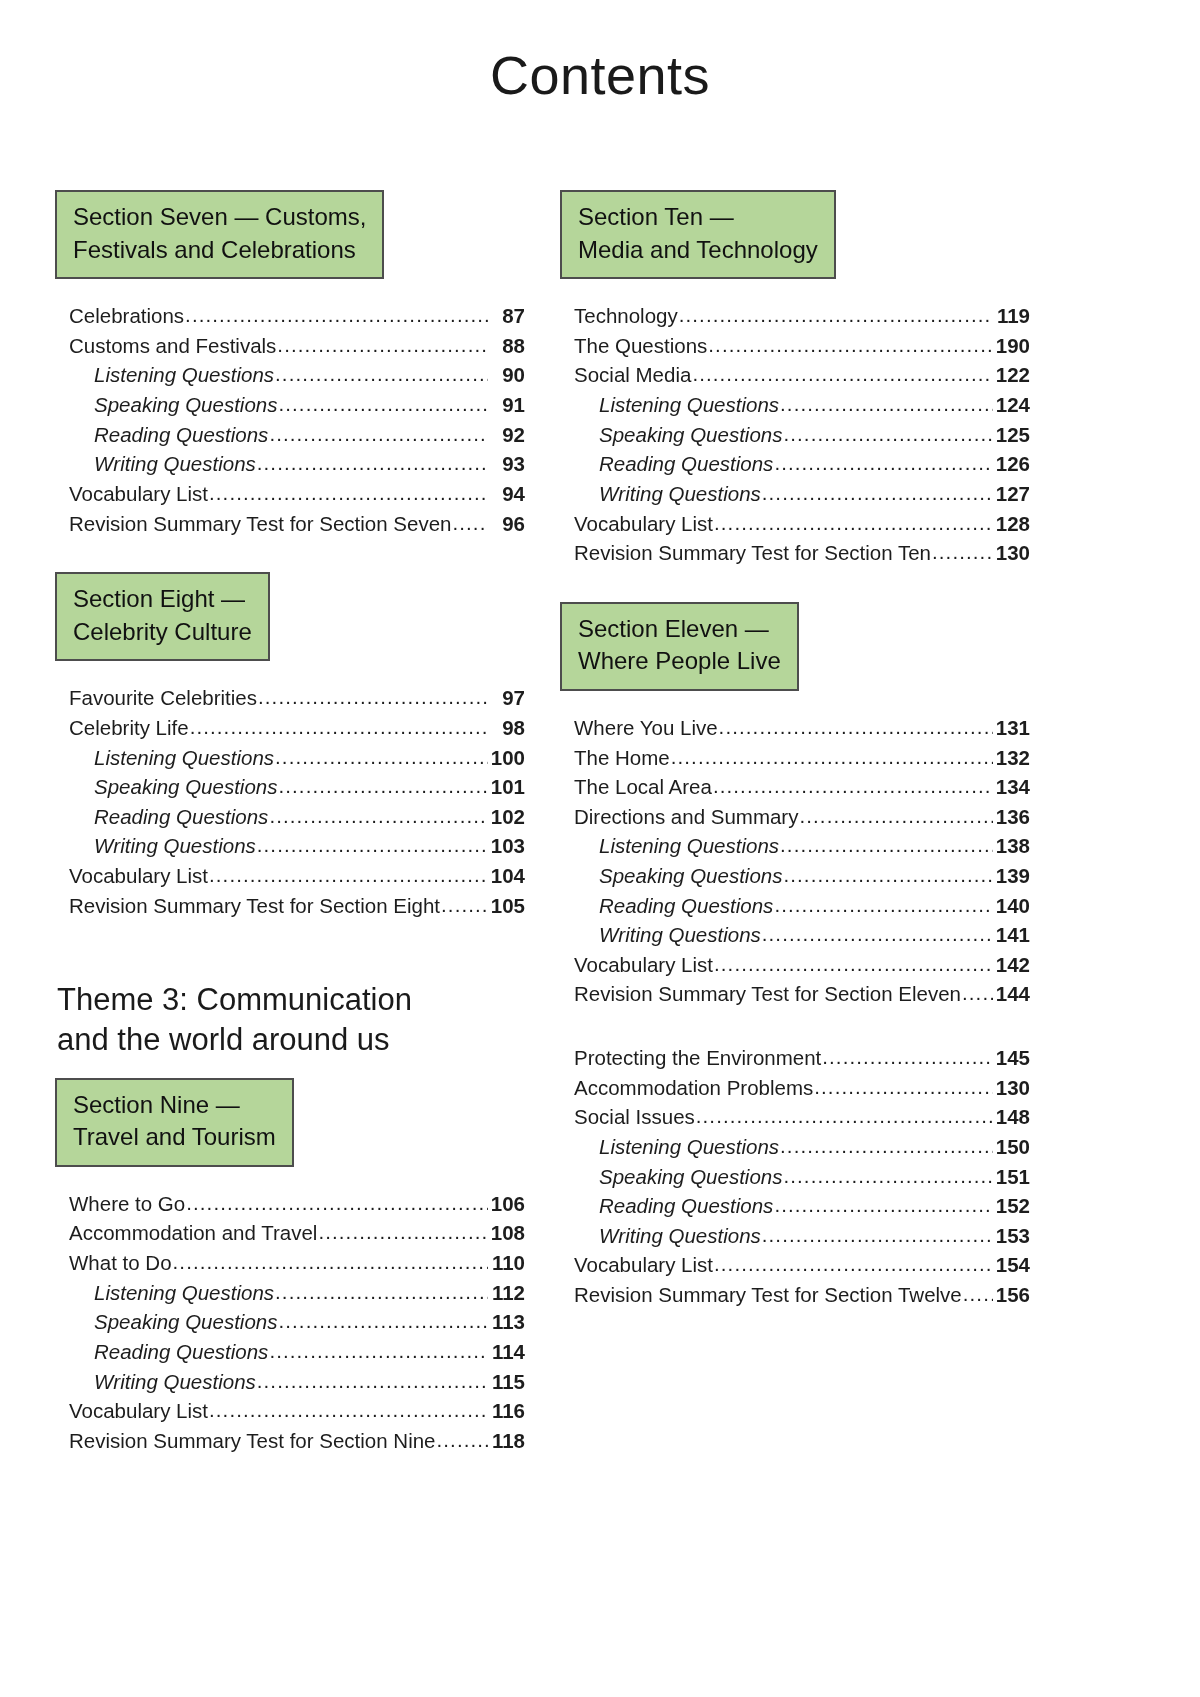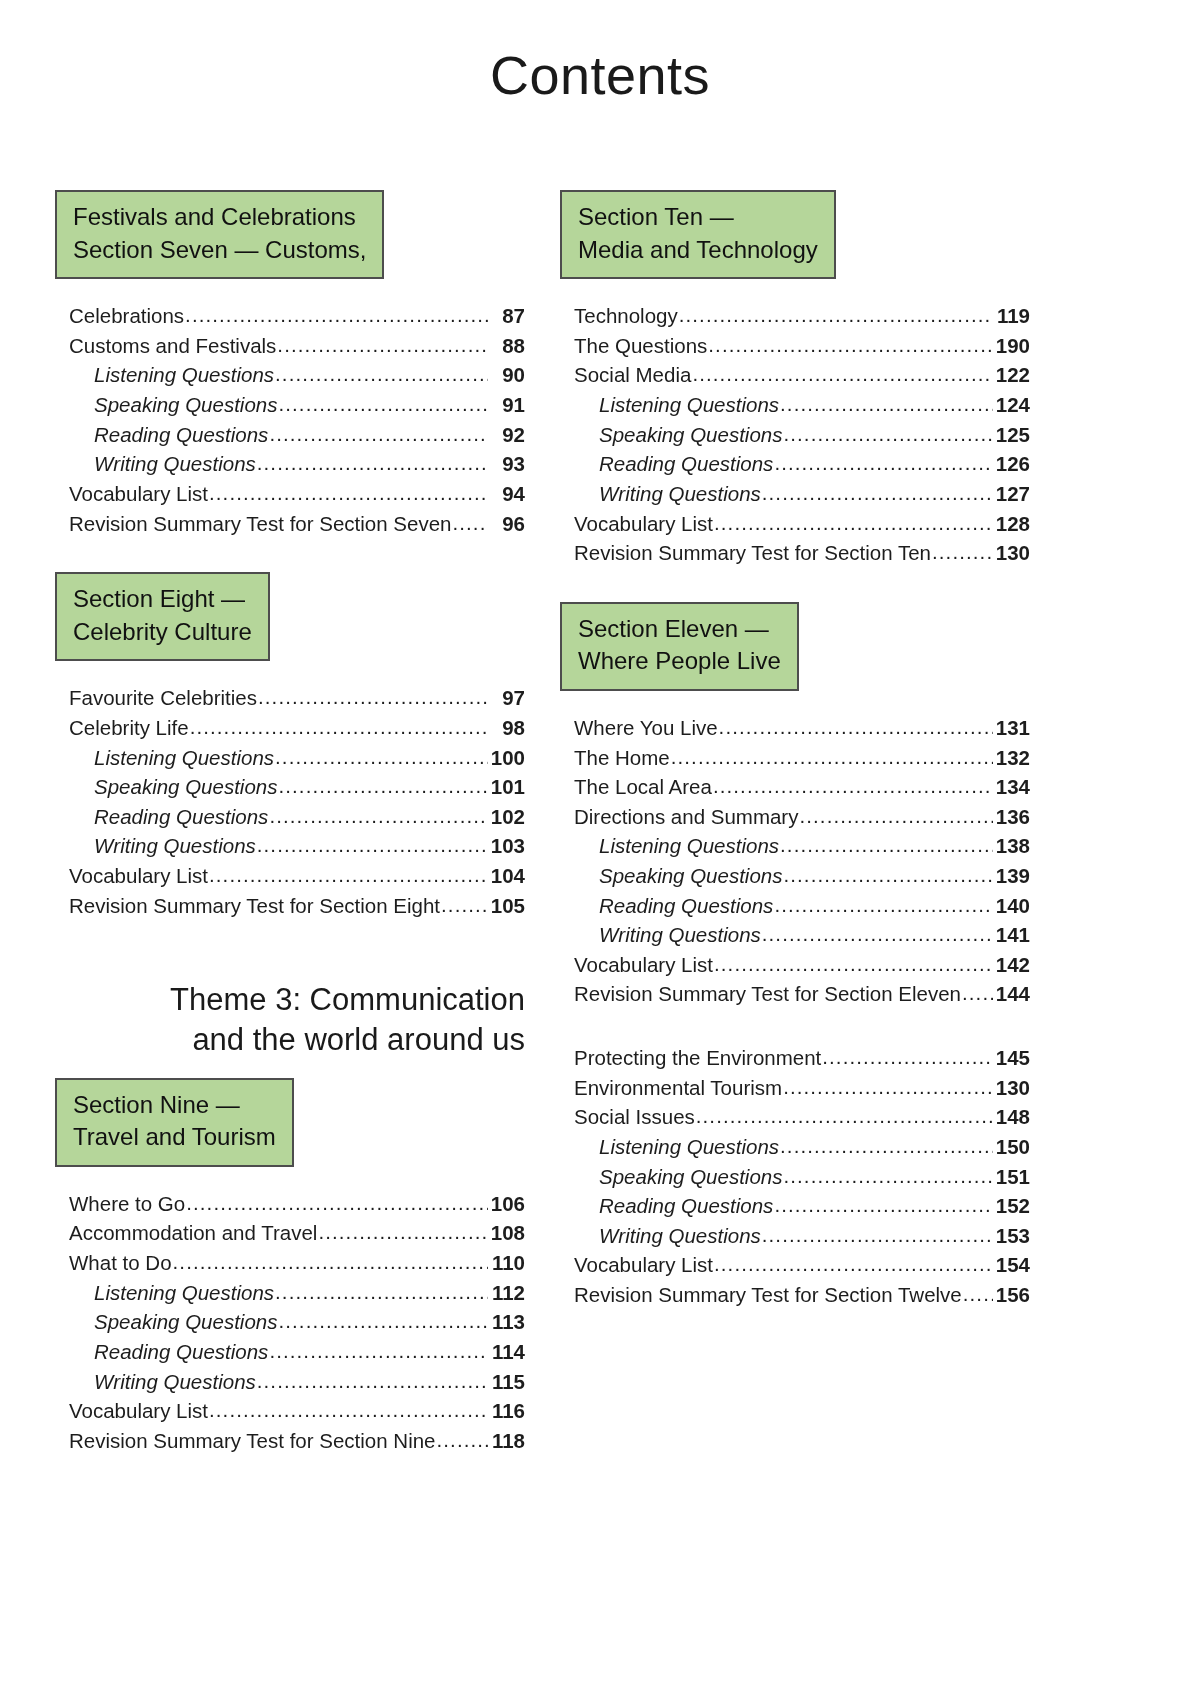--- a/index.html
+++ b/index.html
@@ -118,36 +118,35 @@
     font-weight: bold;
   }
 
   .theme-heading {
     font-size: 31px;
     line-height: 1.28;
     color: #1a1a1a;
     margin: 0 0 18px 0;
     padding-left: 2px;
     font-weight: 400;
-    text-align: right;
   }
   .theme-heading .tline { display: block; white-space: nowrap; }
 
   .spacer-before-theme { height: 26px; }
 </style>
 </head>
 <body>
 
 <div class="page">
 
   <h1 class="page-title">Contents</h1>
 
   <div class="columns">
     <div class="col col-left">
-        <div class="group"><div class="section-box"><div class="line">Festivals and Celebrations</div><div class="line">Section Seven — Customs,</div></div><div class="toc-list">
+        <div class="group"><div class="section-box"><div class="line">Section Seven — Customs,</div><div class="line">Festivals and Celebrations</div></div><div class="toc-list">
             <div class="toc-row">
               <span class="toc-label">Celebrations</span>
               <span class="toc-dots">..........................................................................................</span>
               <span class="toc-page">87</span>
             </div>
             <div class="toc-row">
               <span class="toc-label">Customs and Festivals</span>
               <span class="toc-dots">..........................................................................................</span>
               <span class="toc-page">88</span>
             </div>
@@ -377,21 +376,21 @@
               <span class="toc-page">144</span>
             </div>
           </div></div>
         <div class="group"><div class="toc-list">
             <div class="toc-row">
               <span class="toc-label">Protecting the Environment</span>
               <span class="toc-dots">..........................................................................................</span>
               <span class="toc-page">145</span>
             </div>
             <div class="toc-row">
-              <span class="toc-label">Environmental Tourism</span>
+              <span class="toc-label">Accommodation Problems</span>
               <span class="toc-dots">..........................................................................................</span>
               <span class="toc-page">130</span>
             </div>
             <div class="toc-row">
               <span class="toc-label">Social Issues</span>
               <span class="toc-dots">..........................................................................................</span>
               <span class="toc-page">148</span>
             </div>
             <div class="toc-row sub">
               <span class="toc-label">Listening Questions</span>

